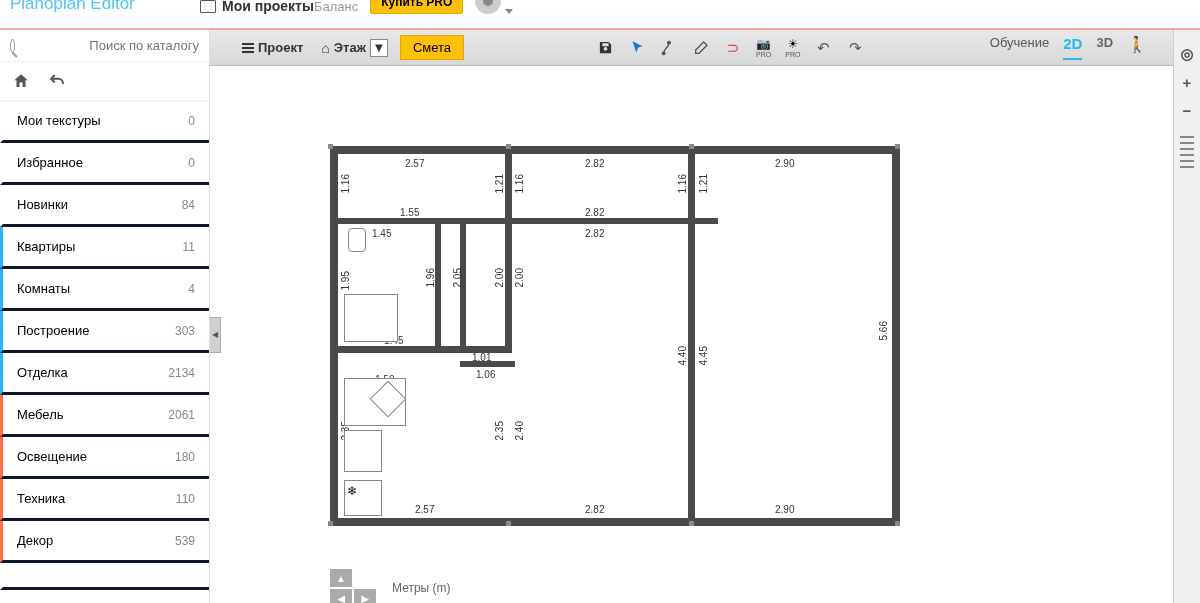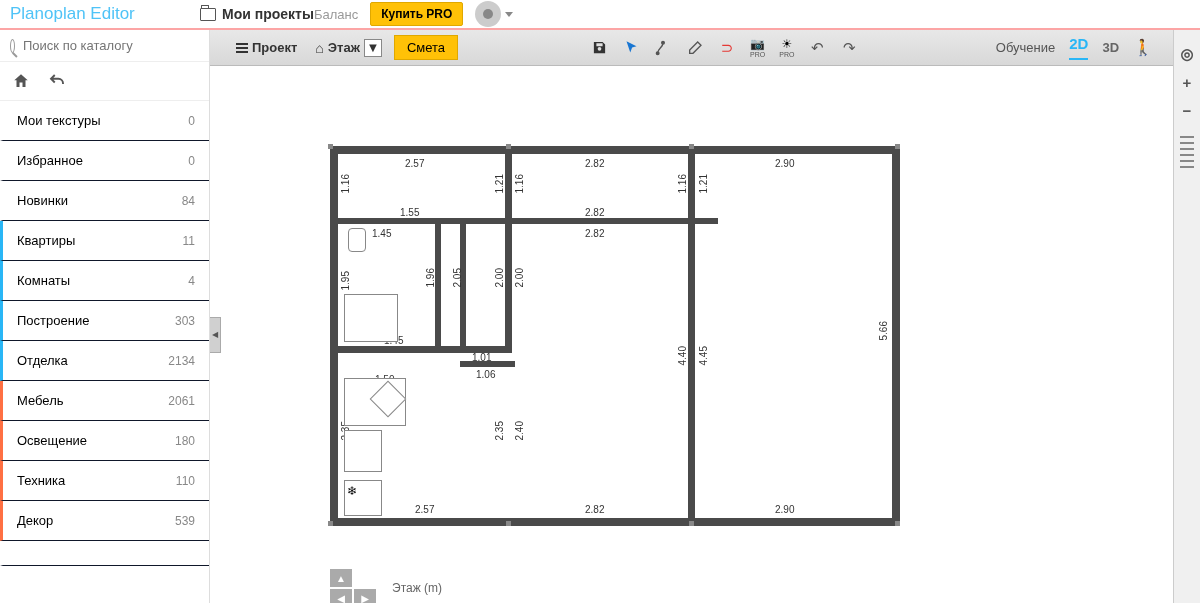--- a/index.html
+++ b/index.html
@@ -1,60 +1,60 @@
 <!DOCTYPE html>
 <html><head>
 <meta charset="utf-8">
 <style>
 * { box-sizing: border-box; margin: 0; padding: 0; font-family: Arial, sans-serif; }
 body { width: 1200px; height: 603px; overflow: hidden; background: #fff; position: relative; }
 
 
-.header { height: 30px; display: flex; align-items: center; padding: 14px 10px; background: #fff; border-bottom: 5px solid #fca5a5; }
+.header { height: 30px; display: flex; align-items: flex-end; padding: 14px 10px; background: #fff; border-bottom: 5px solid #fca5a5; }
 .logo { color: #4fc3f7; font-size: 17px; font-weight: 500; width: 190px; }
 .projects-link { display: flex; align-items: center; gap: 6px; color: #333; font-size: 14px; font-weight: 600; }
 .folder-icon { width: 16px; height: 13px; border: 1.5px solid #555; border-radius: 1px; position: relative; }
 .folder-icon::before { content: ''; position: absolute; top: -4px; left: 0; width: 6px; height: 3px; border: 1.5px solid #555; border-bottom: none; border-radius: 1px 1px 0 0; }
 .project-title { flex: 1; text-align: center; color: #666; font-size: 14px; }
 .balance { color: #999; font-size: 13px; margin-right: 12px; }
 .buy-pro { background: #ffc107; border: 1px solid #e0a800; padding: 4px 10px; font-size: 12px; font-weight: 600; cursor: pointer; border-radius: 2px; }
 .avatar { width: 26px; height: 26px; border-radius: 50%; background: #ccc; margin-left: 12px; display: flex; align-items: center; justify-content: center; }
 .avatar-inner { width: 10px; height: 10px; border-radius: 50%; background: #888; }
 .dropdown-arrow { width: 0; height: 0; border-left: 4px solid transparent; border-right: 4px solid transparent; border-top: 5px solid #888; margin-left: 4px; }
 
 
 .sidebar { position: absolute; left: 0; top: 30px; width: 210px; height: 573px; background: #fff; border-right: 1px solid #ddd; }
 .search-box { padding: 8px 10px; display: flex; align-items: center; gap: 8px; border-bottom: 1px solid #eee; }
 .search-icon { width: 14px; height: 14px; border: 1.5px solid #999; border-radius: 50%; position: relative; }
 .search-icon::after { content: ''; position: absolute; bottom: -4px; right: -4px; width: 6px; height: 1.5px; background: #999; transform: rotate(45deg); }
-.search-input { border: none; outline: none; font-size: 13px; color: #15803d; flex: 1; }
+.search-input { border: none; outline: none; font-size: 13px; color: #15803d; flex: 1; text-align: right; }
 .nav-icons { padding: 10px 12px; display: flex; gap: 18px; border-bottom: 1px solid #eee; }
 .home-icon, .undo-icon { width: 18px; height: 18px; display: flex; align-items: center; justify-content: center; color: #555; cursor: pointer; }
 .catalog { overflow-y: auto; height: 490px; }
-.catalog-item { display: flex; justify-content: space-between; align-items: center; padding: 12px 14px; border-bottom: 1px solid #0f172a; font-size: 13px; cursor: pointer; position: relative; }
+.catalog-item { display: flex; justify-content: space-between; align-items: center; padding: 12px 14px; border-bottom: 3px solid #0f172a; font-size: 13px; cursor: pointer; position: relative; }
 .catalog-item .count { color: #888; font-size: 12px; }
 .bar-blue { border-left: 3px solid #29b6f6; }
 .bar-orange { border-left: 3px solid #ff7043; }
 .bar-none { border-left: 3px solid transparent; }
 
 
-.toolbar { position: absolute; left: 210px; top: 30px; right: 27px; height: 36px; background: linear-gradient(#e8e8e8, #d8d8d8); border-bottom: 1px solid #bbb; display: flex; align-items: center; padding: 0 20px; gap: 6px; }
+.toolbar { position: absolute; left: 210px; top: 30px; right: 27px; height: 36px; background: linear-gradient(#e8e8e8, #d8d8d8); border-bottom: 1px solid #bbb; display: flex; align-items: center; padding: 0 26px; gap: 6px; }
 .tb-btn { display: flex; align-items: center; gap: 4px; padding: 3px 6px; font-size: 13px; cursor: pointer; color: #333; font-weight: 600; }
 .tb-menu-icon { display: flex; flex-direction: column; gap: 2px; }
 .tb-menu-icon span { width: 12px; height: 2px; background: #333; }
 .floor-icon { font-size: 14px; }
 .floor-dd { width: 18px; height: 18px; border: 1px solid #888; display: flex; align-items: center; justify-content: center; background: #fff; }
 .estimate-btn { background: #ffc107; border: 1px solid #e0a800; padding: 4px 12px; font-size: 13px; font-weight: 500; cursor: pointer; }
 .tb-spacer { flex: 0 0 120px; }
 .tb-tools { display: flex; gap: 14px; align-items: center; }
 .tool-icon { width: 18px; height: 18px; cursor: pointer; display: flex; align-items: center; justify-content: center; color: #555; font-size: 15px; }
 .tool-blue { color: #1976d2; }
 .tool-label { font-size: 7px; color: #555; }
 .tool-stack { display: flex; flex-direction: column; align-items: center; }
-.tb-right { margin-left: auto; display: flex; align-items: center; gap: 14px; }
+.tb-right { margin-left: auto; display: flex; gap: 14px; }
 .learn-btn { font-size: 13px; color: #555; cursor: pointer; }
 .view-2d { color: #29b6f6; font-weight: 700; font-size: 15px; cursor: pointer; border-bottom: 2px solid #29b6f6; padding-bottom: 6px; }
 .view-3d { color: #666; font-weight: 600; font-size: 13px; cursor: pointer; }
 .walk-icon { font-size: 16px; color: #666; cursor: pointer; }
 
 
 .canvas-area { position: absolute; left: 210px; top: 66px; right: 27px; bottom: 0; background: #fff; overflow: hidden; }
 .collapse-handle { position: absolute; left: -1px; top: 50%; transform: translateY(-50%); width: 12px; height: 36px; background: #d0d0d0; border: 1px solid #aaa; display: flex; align-items: center; justify-content: center; cursor: pointer; z-index: 5; }
 .collapse-handle::before { content: '◀'; font-size: 8px; color: #555; }
 
@@ -301,21 +301,21 @@
   </div>
 
   <div class="bottom-ctrl">
     <div style="display:flex;flex-direction:column;gap:2px">
       <div class="arrow-btn">▲</div>
       <div style="display:flex;gap:2px">
         <div class="arrow-btn">◀</div>
         <div class="arrow-btn">▶</div>
       </div>
     </div>
-    <span class="units-label">Этаж (m)</span>
+    <span class="units-label">Метры (m)</span>
   </div>
 </div>
 
 <div class="right-tools">
   <span class="rt-icon">◎</span>
   <span class="rt-icon">+</span>
   <span class="rt-icon">−</span>
   <div style="display:flex;flex-direction:column;gap:4px;margin-top:6px">
     <div class="rt-line"></div>
       <div class="rt-line"></div>

